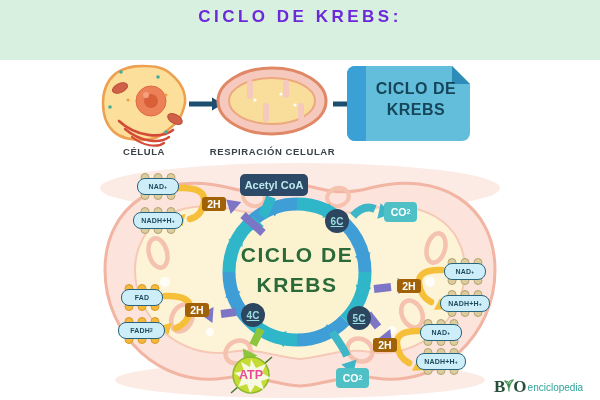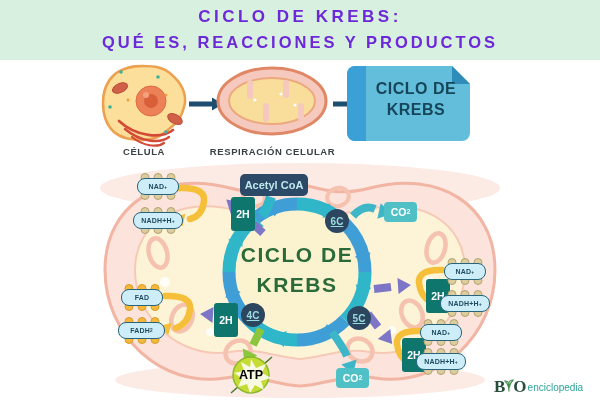--- a/index.html
+++ b/index.html
@@ -12,52 +12,51 @@
               letter-spacing:3.5px;font-size:17px;}
   
   .flow-label{color:#3a4148;font-weight:bold;font-size:9.5px;text-align:center;letter-spacing:.6px;}
   .doc-text{width:104px;text-align:center;color:#16465a;font-weight:bold;font-size:16px;
             line-height:21px;letter-spacing:.5px;}
   
   .acetyl{width:68px;height:22px;background:#2c4a68;border-radius:5px;color:#bfe9ec;
           font-weight:bold;font-size:11px;display:flex;align-items:center;justify-content:center;}
   .nodec{width:24px;height:24px;background:#2c4660;border-radius:50%;color:#9adde0;
          font-weight:bold;font-size:10px;display:flex;align-items:center;justify-content:center;text-decoration:underline;}
-  .h2box{width:24px;height:34px;background:#0f766e;border-radius:3px;color:#ffffff;
-         font-weight:bold;font-size:10.5px;display:flex;align-items:center;justify-content:center;margin-left:29px;}
+  .h2box{width:24px;height:14px;background:#a16207;border-radius:3px;color:#ffffff;
+         font-weight:bold;font-size:10.5px;display:flex;align-items:center;justify-content:center;}
   .co2box{width:33px;height:20px;background:#4fc0c6;border-radius:4px;color:#ffffff;
           font-weight:bold;font-size:10.5px;display:flex;align-items:center;justify-content:center;}
   .co2box sub,.pill-face sub{font-size:.68em;}
   .pill-face sup{font-size:.72em;}
   .pill-wrap{height:17px;}
   .pill-face{position:absolute;left:0;top:0;right:0;bottom:0;background:#cdeef8;
              border:1.5px solid #27647e;border-radius:8px;color:#1d4a5e;font-weight:bold;
              font-size:7px;display:flex;align-items:center;justify-content:center;z-index:2;
              letter-spacing:.2px;}
   .bumps{position:absolute;left:50%;transform:translateX(-50%);display:flex;gap:4px;z-index:1;}
   .bumps.top{top:-5px;} .bumps.bottom{bottom:-5px;}
   .bump{width:7px;height:7px;border-radius:50%;background:#dccc9e;border:1px solid #b3a471;}
   .bump.orange{background:#f5b83a;border-color:#d89a28;}
   .center-title{width:120px;text-align:center;color:#2a6a3a;font-weight:bold;font-size:21px;
                 line-height:30px;letter-spacing:1.5px;}
-  .atp-label{width:40px;text-align:center;color:#000000;font-weight:bold;font-size:12.5px;}
+  .atp-label{width:40px;text-align:center;color:#ec4899;font-weight:bold;font-size:12.5px;}
   
   #logo{display:flex;align-items:flex-end;height:22px;}
   .logo-serif{font-family:"Liberation Serif","DejaVu Serif",serif;font-weight:bold;
               color:#274e3d;font-size:17px;line-height:17px;}
   .logo-rest{color:#2ea39a;font-size:10px;line-height:14px;margin-left:1px;}
 </style>
 </head>
 <body>
 
 <div id="stage">
 
   <div class="abs" id="header"></div>
   <div class="abs title-line" style="top:7px;">CICLO DE KREBS:</div>
-  <div class="abs title-line" style="top:33px;font-size:16.5px;letter-spacing:3px;">QUÉ ES, REACCIONES Y PRODUCTOS</div>
 
   <svg class="abs" style="left:0;top:0;" width="600" height="400" viewBox="0 0 600 400">
 
     <g>
       <path d="M185,103 C182,117 178,122 169,129 C160,137 153,140 143,140 C132,140 122,139 114,132
                C105,124 103,113 103,103 C103,92 107,81 115,74 C124,67 133,66 143,66
                C154,66 164,67 172,75 C180,82 186,91 185,103 Z" fill="#fbdf9a" stroke="#eca050" stroke-width="2.5"></path>
       <ellipse cx="120" cy="88" rx="8" ry="4.5" transform="rotate(-25 120 88)" fill="#d06048" stroke="#b84c36" stroke-width="1"></ellipse>
       <ellipse cx="175" cy="119" rx="8" ry="4.5" transform="rotate(30 175 119)" fill="#d06048" stroke="#b84c36" stroke-width="1"></ellipse>
       <circle cx="151" cy="101" r="15" fill="#ec8158" stroke="#e0693f" stroke-width="1"></circle>

